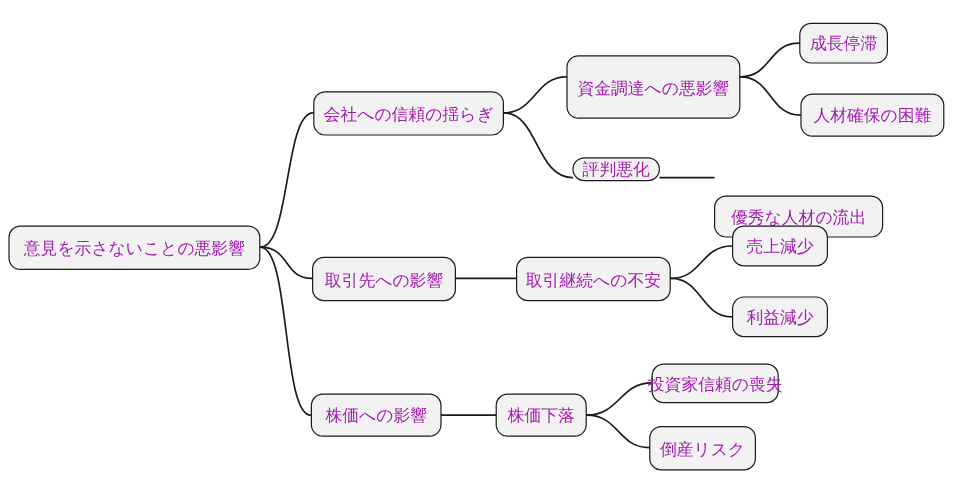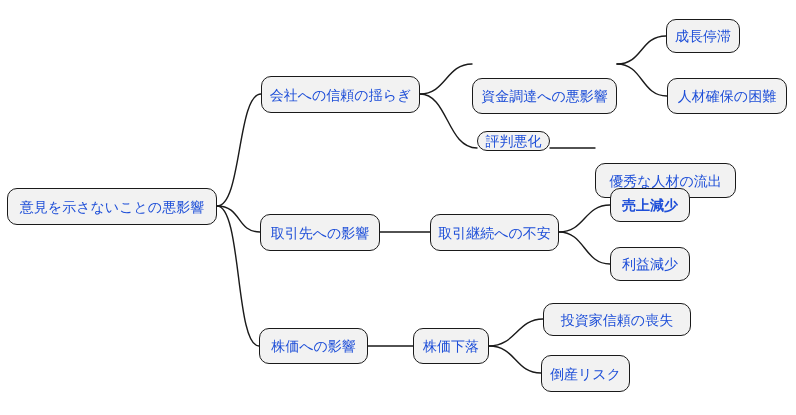--- a/index.html
+++ b/index.html
@@ -32,21 +32,21 @@
     position: absolute;
     box-sizing: border-box;
     display: flex;
     align-items: center;
     justify-content: center;
     background: #f2f2f2;
     border: 1.5px solid #1a1a1a;
     border-radius: 10px;
     font-size: 14px;
     line-height: 1;
-    color: #1d4ed8;
+    color: #a21caf;
     white-space: nowrap;
     cursor: default;
   }
 </style>
 </head>
 <body>
 
 <div class="canvas">
 
   <svg class="edges" viewBox="0 0 796 415" aria-hidden="true">
@@ -67,21 +67,21 @@
   </svg>
 
   <div class="node" style="left:7px;   top:188px; width:210px; height:37px;">
     <span>意見を示さないことの悪影響</span>
   </div>
 
   <div class="node" style="left:261px; top:76px;  width:159px; height:37px;">
     <span>会社への信頼の揺らぎ</span>
   </div>
 
-  <div class="node" style="left:472px; top:46px;  width:145px; height:36px;margin-top:32px;">
+  <div class="node" style="left:472px; top:46px;  width:145px; height:53px;">
     <span>資金調達への悪影響</span>
   </div>
 
   <div class="node" style="left:666px; top:19px;  width:74px;  height:34px;">
     <span>成長停滞</span>
   </div>
 
   <div class="node" style="left:667px; top:78px;  width:120px; height:36px;">
     <span>人材確保の困難</span>
   </div>
@@ -95,37 +95,37 @@
   </div>
 
   <div class="node" style="left:260px; top:214px; width:120px; height:37px;">
     <span>取引先への影響</span>
   </div>
 
   <div class="node" style="left:430px; top:214px; width:129px; height:37px;">
     <span>取引継続への不安</span>
   </div>
 
-  <div class="node" style="left:610px; top:188px; width:80px;  height:34px;font-weight:bold;">
+  <div class="node" style="left:610px; top:188px; width:80px;  height:34px;">
     <span>売上減少</span>
   </div>
 
   <div class="node" style="left:610px; top:247px; width:80px;  height:34px;">
     <span>利益減少</span>
   </div>
 
   <div class="node" style="left:259px; top:328px; width:109px; height:36px;">
     <span>株価への影響</span>
   </div>
 
   <div class="node" style="left:413px; top:328px; width:76px;  height:36px;text-align:right;">
     <span>株価下落</span>
   </div>
 
-  <div class="node" style="left:543px; top:303px; width:148px; height:33px;">
+  <div class="node" style="left:543px; top:303px; width:106px; height:33px;">
     <span>投資家信頼の喪失</span>
   </div>
 
   <div class="node" style="left:541px; top:355px; width:89px;  height:37px;">
     <span>倒産リスク</span>
   </div>
 
 </div>
 
 </body></html>

